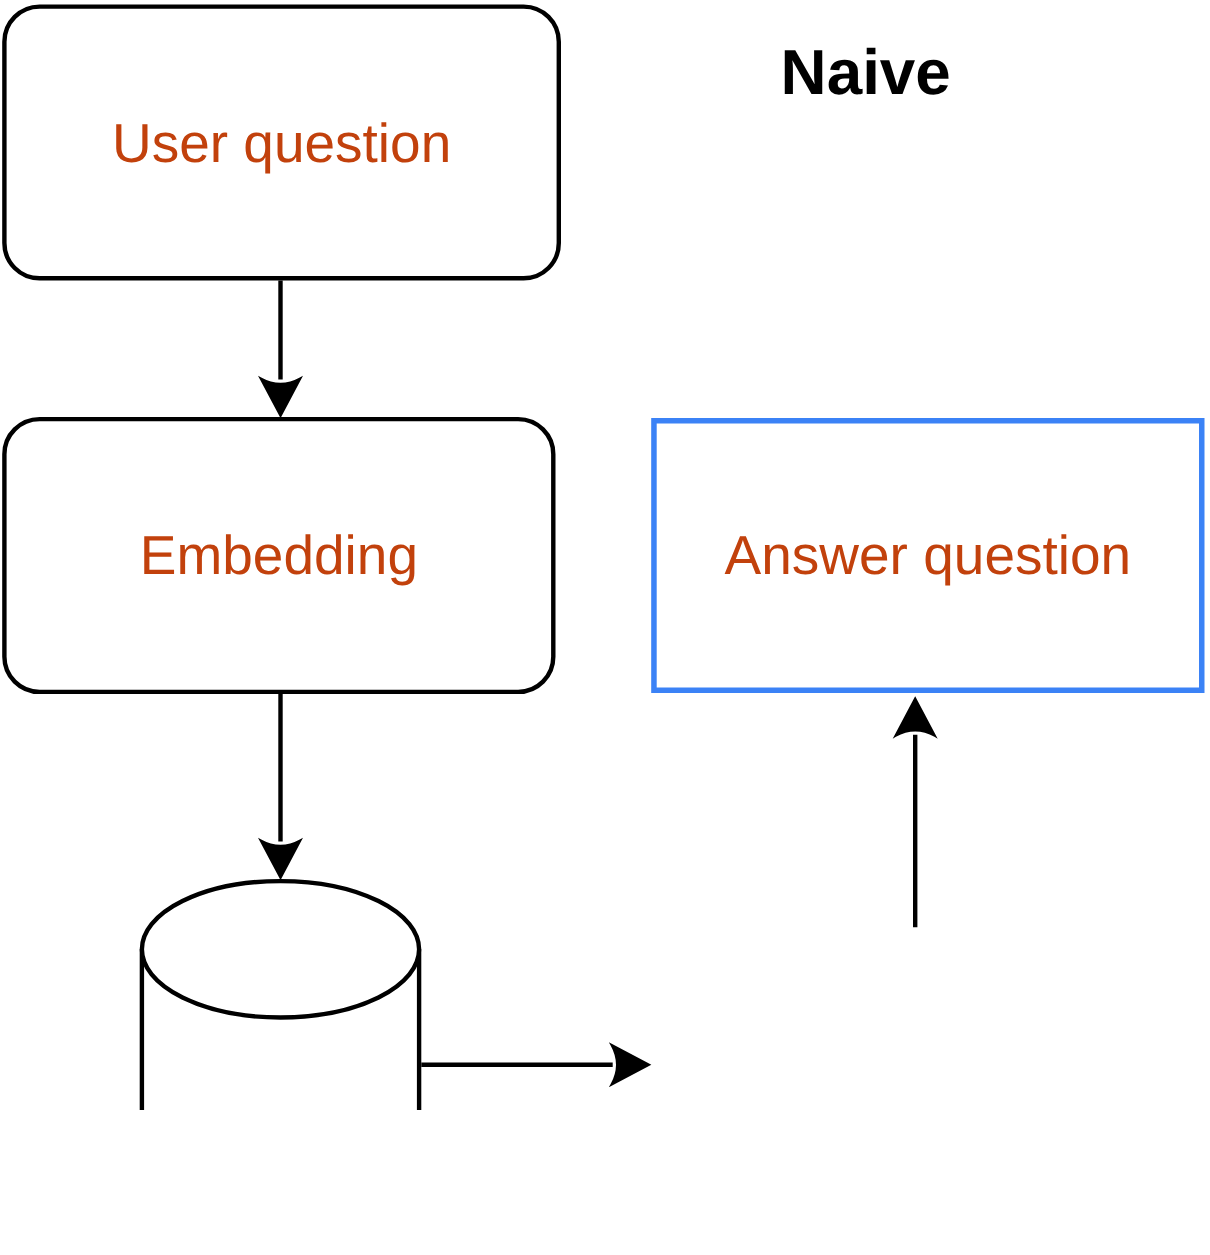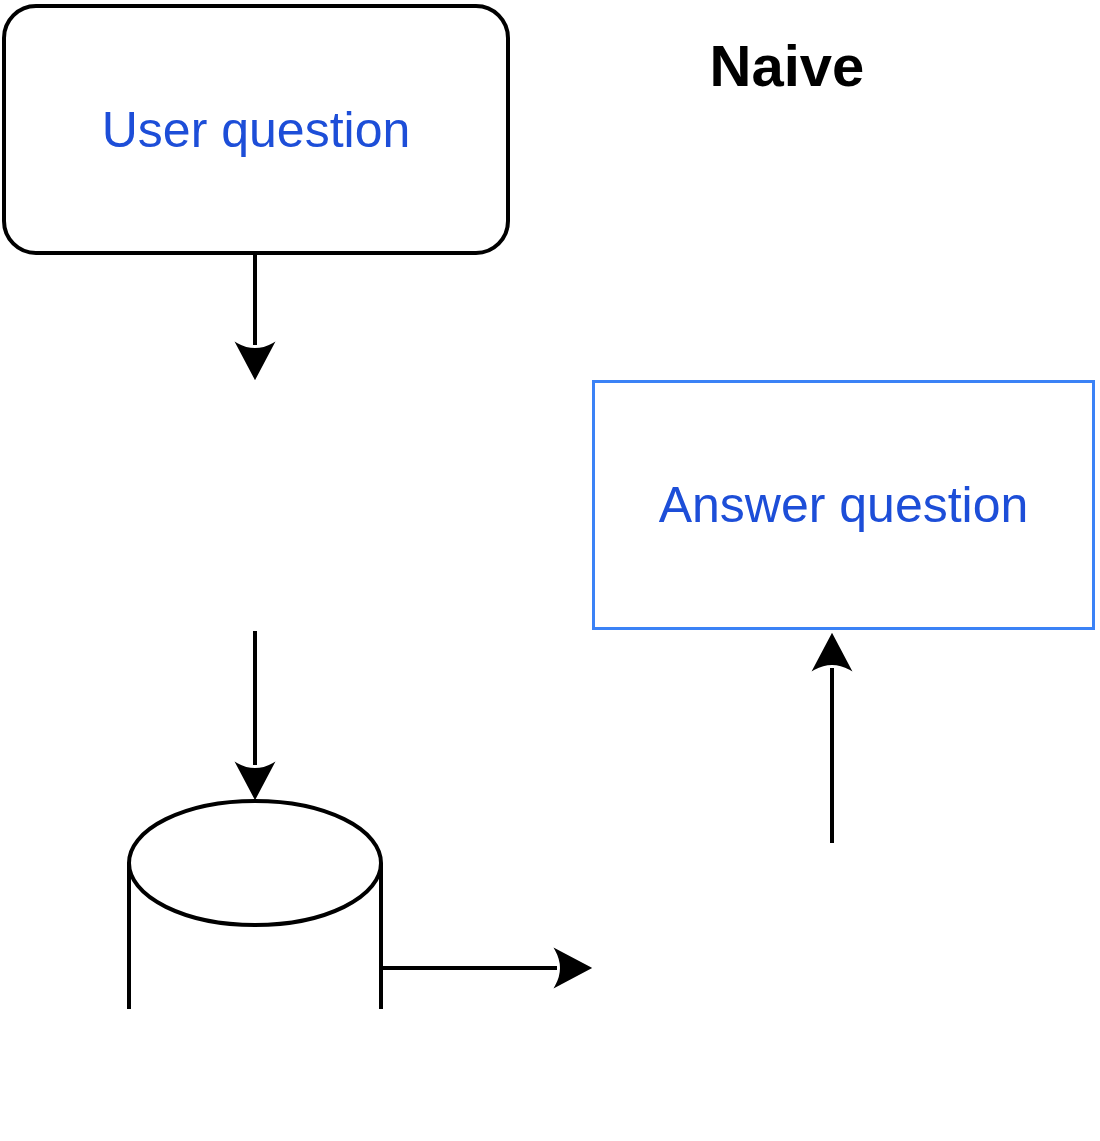--- a/index.html
+++ b/index.html
@@ -19,28 +19,28 @@
   .node {
     position: absolute;
     box-sizing: border-box;
     background: #ffffff;
     display: flex;
     align-items: center;
     justify-content: center;
     text-align: center;
     font-size: 50px;
     line-height: 1.2;
-    color: #1d4ed8;
+    color: #c2410c;
   }
   .rounded {
     border: 4px solid #000000;
     border-radius: 34px;
   }
   .sharp {
-    border: 3px solid #3b82f6;
+    border: 5px solid #3b82f6;
     border-radius: 0;
   }
   #node-user-question   { left: 2px;   top: 4px;   width: 508px; height: 251px; }
   #node-embedding       { left: 2px;   top: 379px; width: 503px; height: 252px; }
   #node-answer-question { left: 592px; top: 380px; width: 503px; height: 250px; }
   #node-language-model  { left: 592px; top: 843px; width: 503px; height: 249px; }
 
   #cylinder-wrap {
     position: absolute;
     left: 125px;
@@ -84,20 +84,23 @@
 <div id="canvas">
 
   <div id="diagram-title">
     <div>Naive</div>
   </div>
 
   <div id="node-user-question" class="node rounded">
     <span>User question</span>
   </div>
 
+  <div id="node-embedding" class="node rounded">
+    <span>Embedding</span>
+  </div>
 
   <div id="node-answer-question" class="node sharp">
     <span>Answer question</span>
   </div>
 
 
   <div id="cylinder-wrap">
     <svg width="260" height="344" viewBox="0 0 260 344">
       <path d="M 4 66 L 4 274 A 126 62 0 0 0 256 274 L 256 66" fill="#ffffff" stroke="#000000" stroke-width="4"></path>
       <ellipse cx="130" cy="66" rx="126" ry="62" fill="#ffffff" stroke="#000000" stroke-width="4"></ellipse>

